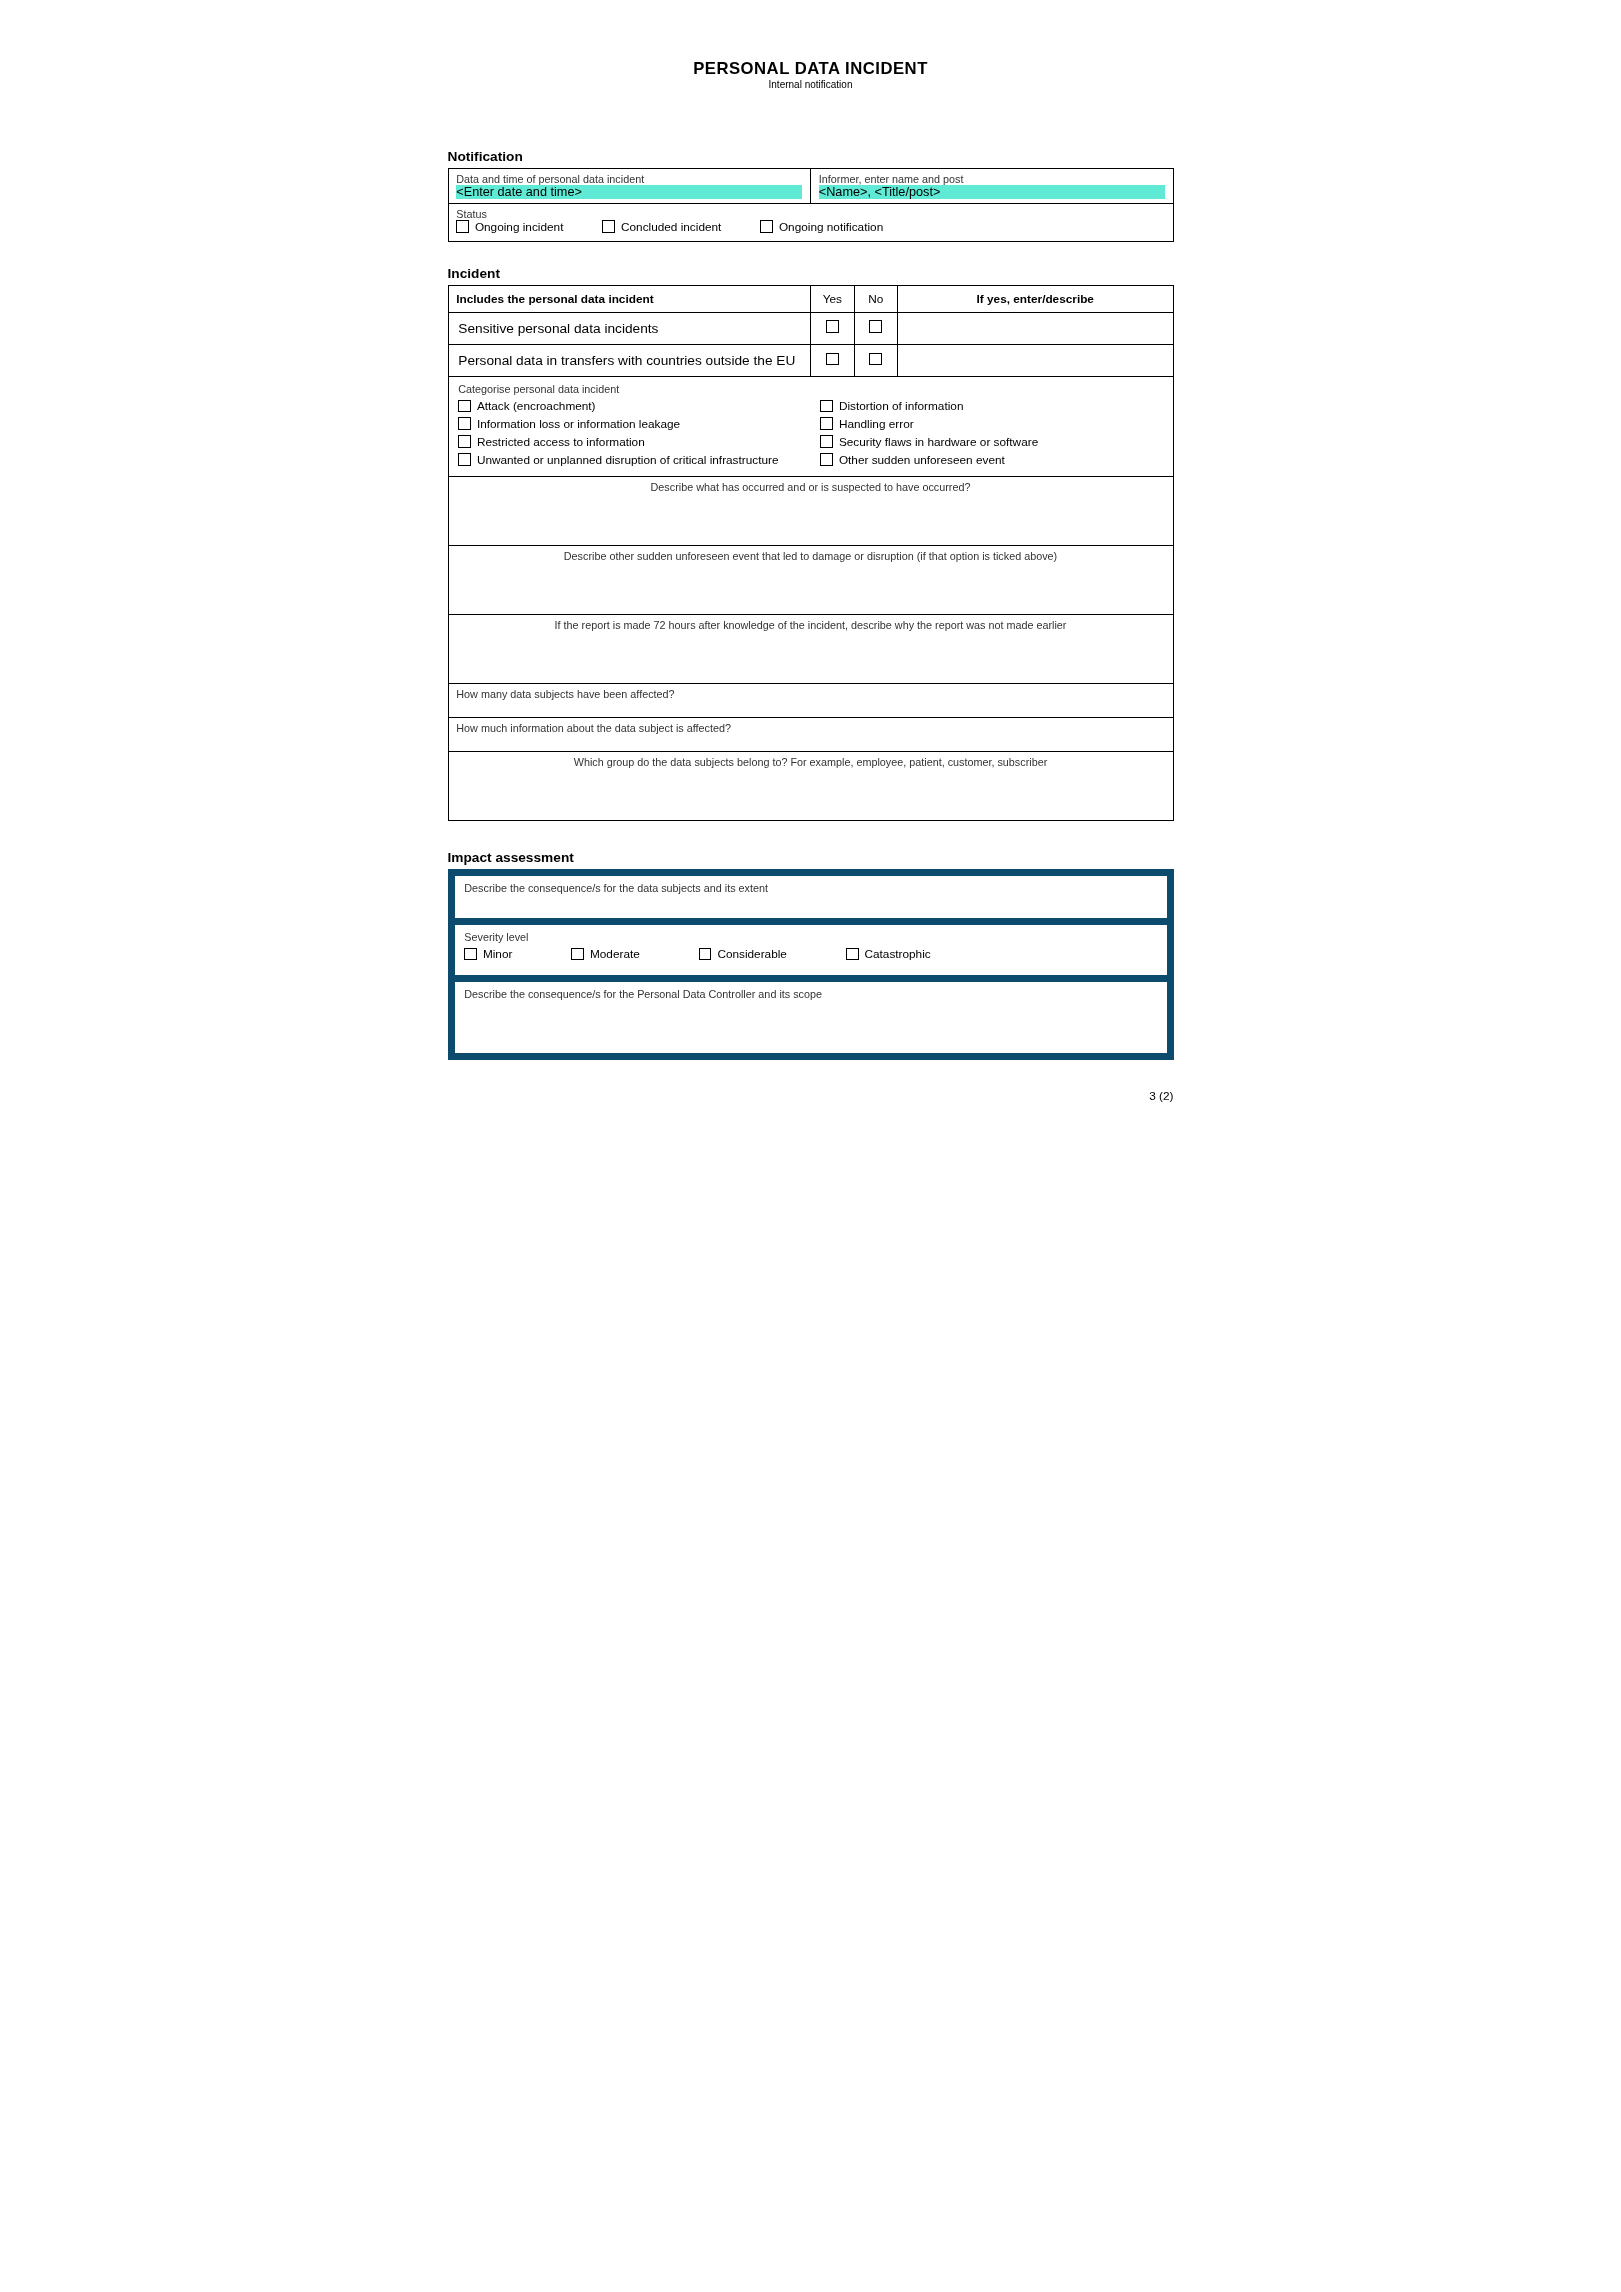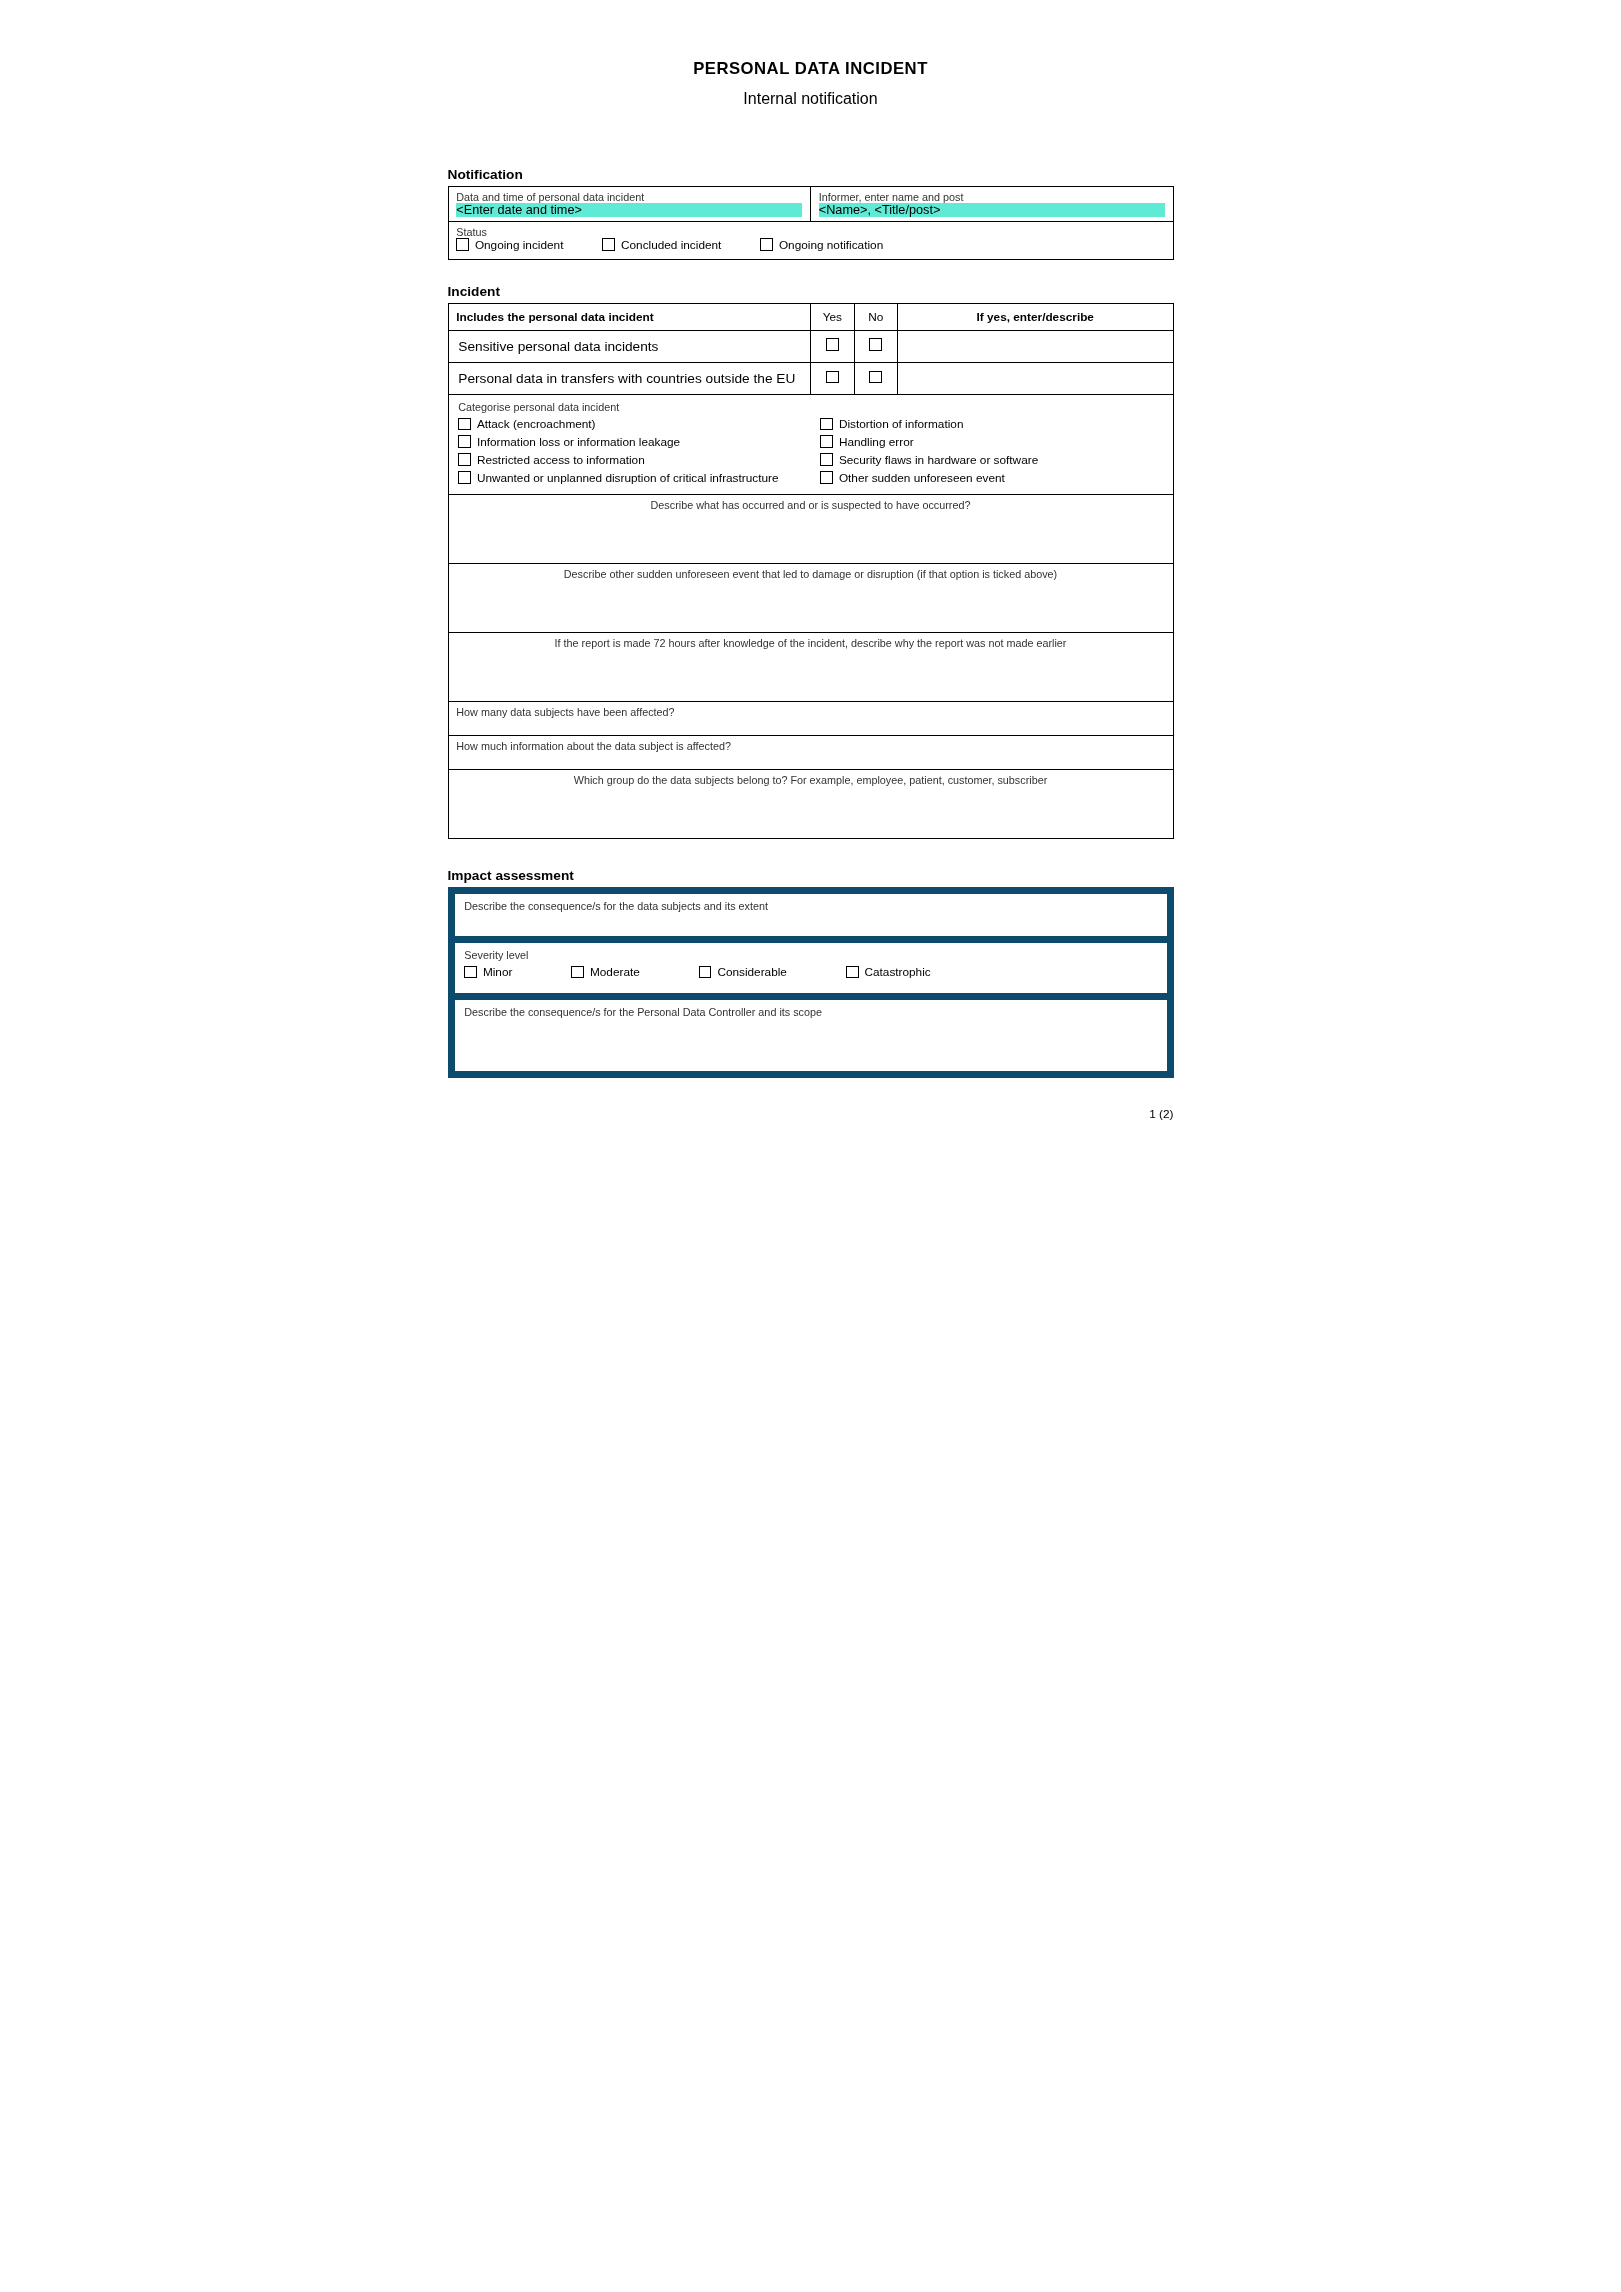--- a/index.html
+++ b/index.html
@@ -15,23 +15,22 @@
     .page-header {
       text-align: center;
       margin-bottom: 59px;
     }
     .page-title {
       font-size: 16.7px;
       font-weight: bold;
       letter-spacing: 0.5px;
     }
     .page-subtitle {
-      font-size: 16px;
+      font-size: 10px;
       font-weight: normal;
-      margin-top: 11px;
     }
     .section-title {
       font-size: 13.7px;
       font-weight: bold;
       margin-bottom: 3.9px;
       margin-top: 23.5px;
     }
     .outer-table {
       width: 100%;
       border-collapse: collapse;
@@ -340,14 +339,14 @@
     </tr>
 
     <tr>
       <td class="large-text-cell">
         <div class="field-label">Describe the consequence/s for the Personal Data Controller and its scope</div>
       </td>
     </tr>
   </tbody>
 </table>
 
-<div class="page-number">1 (2)</div>
+<div class="page-number">3 (2)</div>
 
 
 </body></html>

